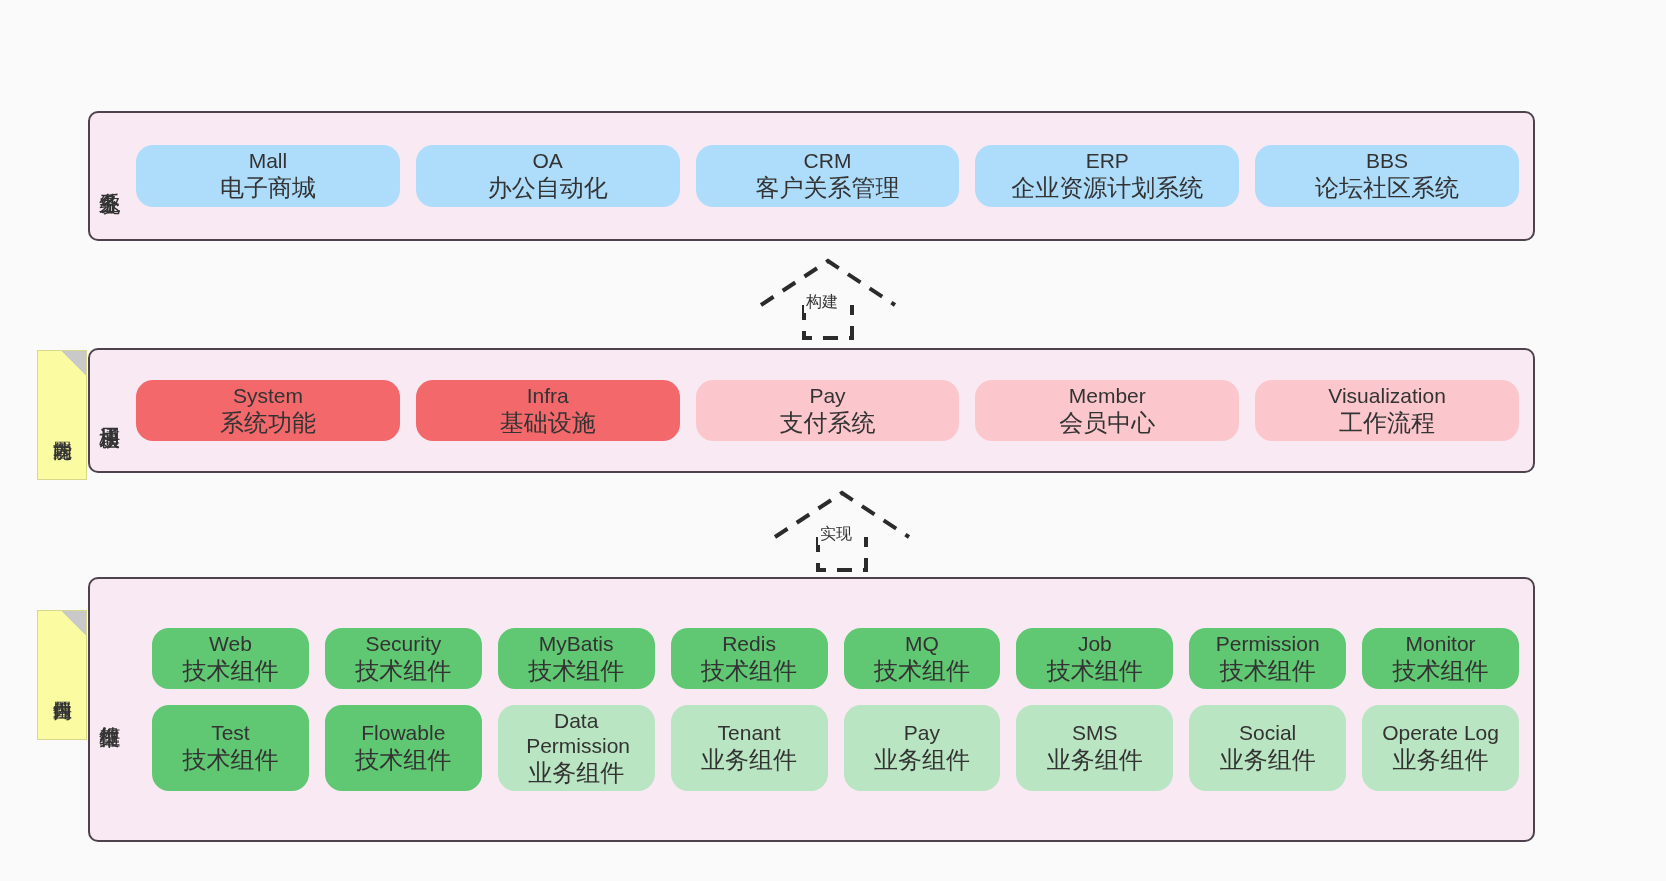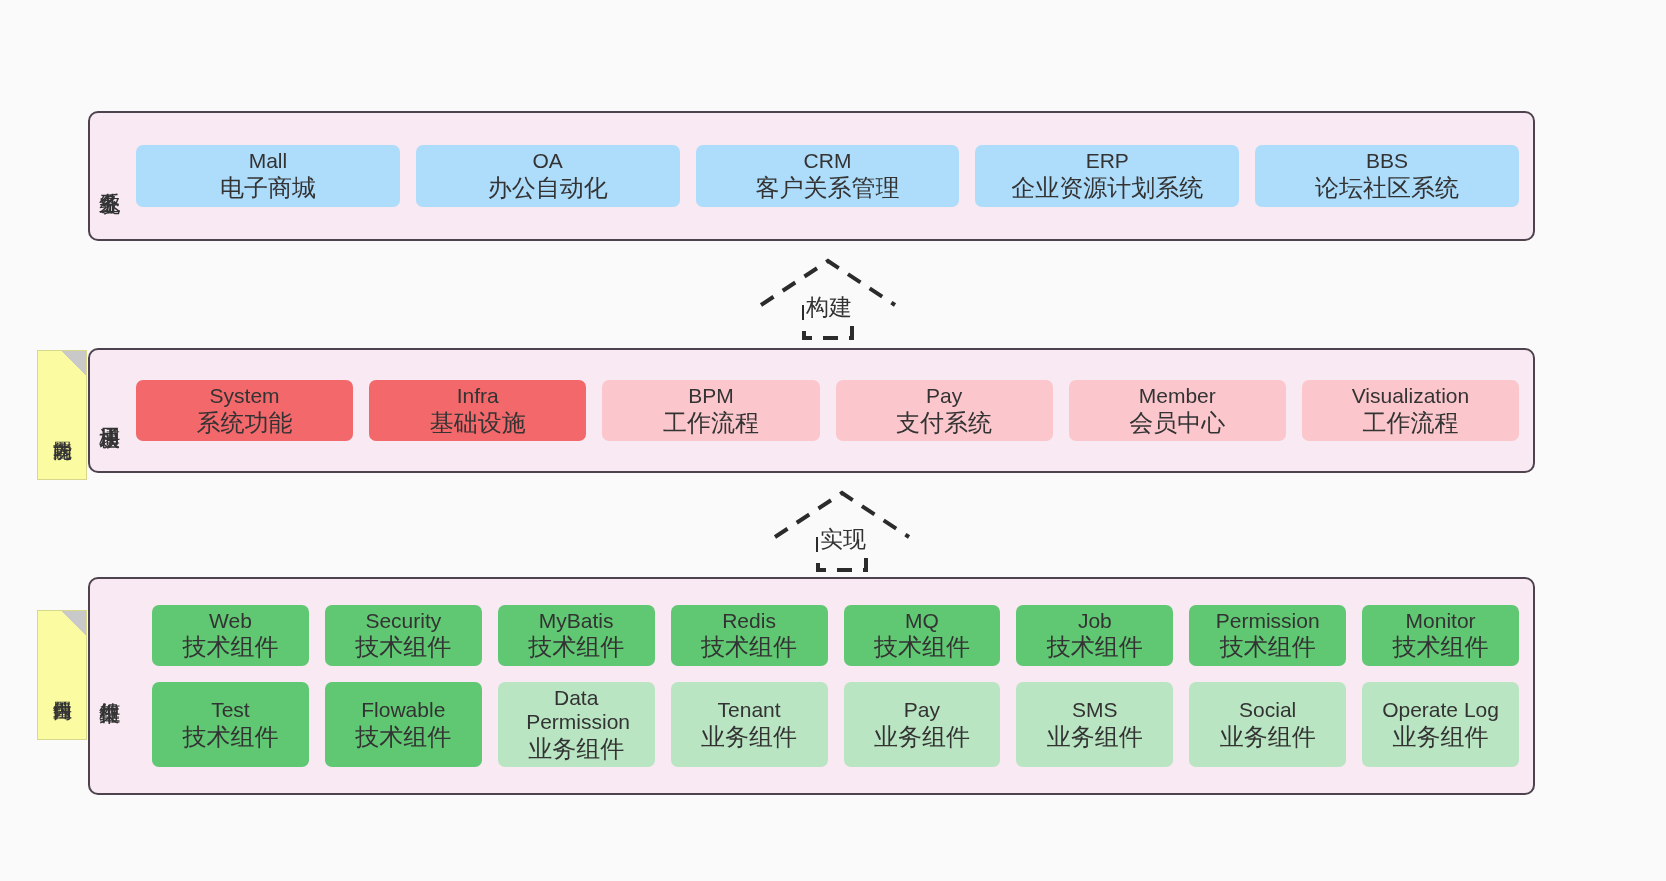--- a/index.html
+++ b/index.html
@@ -60,21 +60,21 @@
 
   .row {
     display: flex;
     flex-direction: row;
     gap: 16px;
   }
 
   
   .card {
     flex: 1 1 0;
-    border-radius: 7px;
+    border-radius: 17px;
     display: flex;
     flex-direction: column;
     align-items: center;
     justify-content: center;
     text-align: center;
     line-height: 1.18;
     color: #333333;
     padding: 4px 6px;
   }
   .card .t1 { font-size: 21px; }
@@ -116,21 +116,21 @@
     padding-top: 22px;
   }
 
   
   .conn {
     position: absolute;
   }
   .conn svg { display: block; overflow: visible; }
   .conn-label {
     position: absolute;
-    font-size: 23px;
+    font-size: 16px;
     color: #333;
     background: #fafafa;
     padding: 0 2px;
     white-space: nowrap;
   }
 </style>
 </head>
 <body>
 
 <div class="canvas">
@@ -182,24 +182,20 @@
       <div class="row">
         <div class="card c-red">
           <span class="t1">System</span>
           <span class="t2">系统功能</span>
         </div>
         <div class="card c-red">
           <span class="t1">Infra</span>
           <span class="t2">基础设施</span>
         </div>
         <div class="card c-pink">
-          <span class="t1">BPM</span>
-          <span class="t2">工作流程</span>
-        </div>
-        <div class="card c-pink">
           <span class="t1">Pay</span>
           <span class="t2">支付系统</span>
         </div>
         <div class="card c-pink">
           <span class="t1">Member</span>
           <span class="t2">会员中心</span>
         </div>
         <div class="card c-pink">
           <span class="t1">Visualization</span>
           <span class="t2">工作流程</span>
@@ -214,21 +210,21 @@
       <path d="M46 47 L46 80 L94 80 L94 47" fill="none" stroke="#2b2b2b" stroke-width="4" stroke-dasharray="15,11" stroke-linecap="butt"></path>
     </svg>
     <span class="conn-label" style="left:46px; top:34px;">实现</span>
   </div>
 
   <div class="note" style="left:37px; top:610px; width:50px; height:130px;">
     <span class="fold"></span>
     <span class="note-text">内置组件</span>
   </div>
 
-  <div class="layer" id="layer-framework" style="left:88px; top:577px; width:1447px; height:218px;gap:16px;">
+  <div class="layer" id="layer-framework" style="left:88px; top:577px; width:1447px; height:265px;gap:16px;">
     <div class="layer-title">框架组件</div>
     <div class="layer-body">
 
       <div class="row">
         <div class="card c-green">
           <span class="t1">Web</span>
           <span class="t2">技术组件</span>
         </div>
         <div class="card c-green">
           <span class="t1">Security</span>

